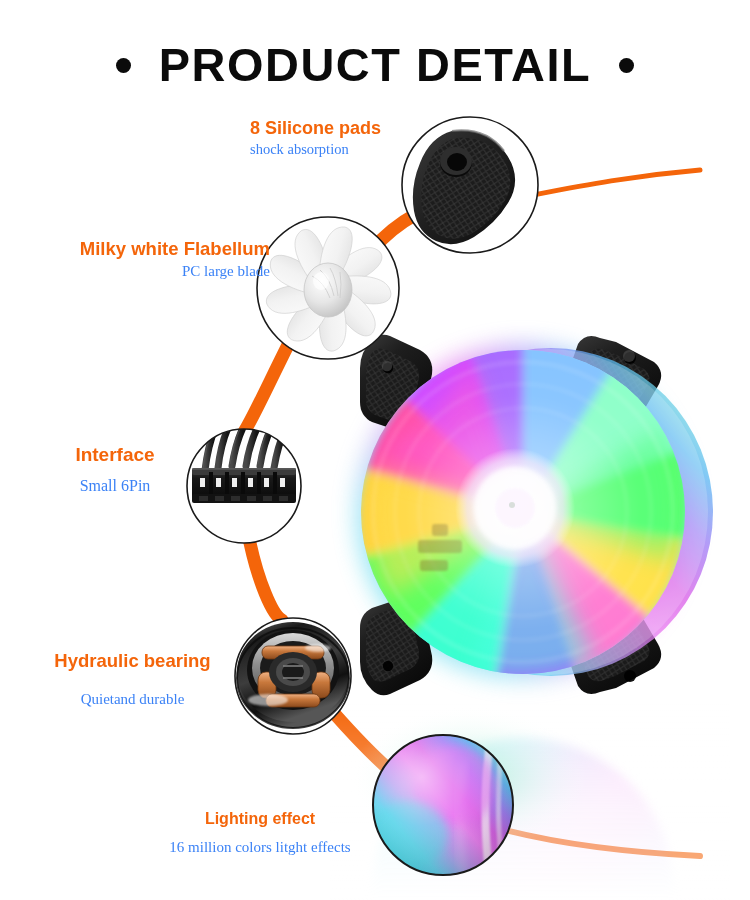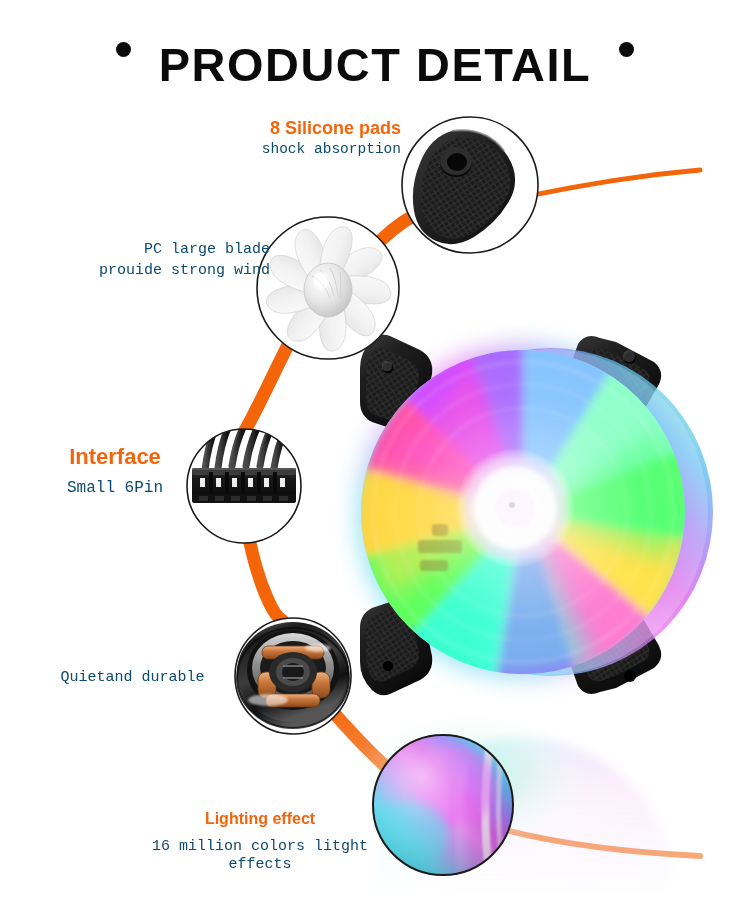--- a/index.html
+++ b/index.html
@@ -10,55 +10,55 @@
     overflow:hidden;
     position:relative;
   }
   #stage{position:absolute;inset:0;width:750px;height:900px;}
   #art{position:absolute;left:0;top:0;width:750px;height:900px;}
 
   
   .title-wrap{
     position:absolute;left:0;top:42px;width:750px;
     text-align:center;
-    display:flex;justify-content:center;gap:32px;
+    display:flex;align-items:center;justify-content:center;gap:32px;
     pointer-events:none;
   }
   .title-dot{
     width:15px;height:15px;border-radius:50%;background:#0b0b0b;
     display:inline-block;flex:0 0 auto;
   }
   .title-text{
     font-size:46px;font-weight:700;letter-spacing:1.5px;
     color:#0b0b0b;line-height:1;
     font-family:"Liberation Sans","DejaVu Sans",sans-serif;
     transform:scaleX(1.02);
   }
 
   
   .callout{position:absolute;pointer-events:none;}
   .c-head{
     color:#F4650A;font-weight:700;line-height:1.15;
     font-family:"Liberation Sans","DejaVu Sans",sans-serif;
   }
   .c-sub{
-    color:#0c4a6e;line-height:1.2;
-    font-family:Liberation Mono, monospace;
+    color:#3b82f6;line-height:1.2;
+    font-family:Liberation Serif, serif;
   }
 
-  #co-pads{left:236px;top:118px;width:165px;text-align:right;}
+  #co-pads{left:250px;top:118px;width:165px;text-align:left;}
   #co-pads .c-head{font-size:18px;}
   #co-pads .c-sub{font-size:14.5px;margin-top:2px;}
 
   #co-flab{left:40px;top:238px;width:230px;text-align:right;}
   #co-flab .c-head{font-size:18.5px;}
   #co-flab .c-sub{font-size:15px;margin-top:3px;text-align:right;}
 
   #co-iface{left:55px;top:444px;width:120px;text-align:center;}
-  #co-iface .c-head{font-size:22px;}
+  #co-iface .c-head{font-size:19px;}
   #co-iface .c-sub{font-size:16px;margin-top:10px;}
 
   #co-bear{left:40px;top:650px;width:185px;text-align:center;}
   #co-bear .c-head{font-size:18.5px;}
   #co-bear .c-sub{font-size:15px;margin-top:19px;}
 
   #co-light{left:140px;top:810px;width:240px;text-align:center;}
   #co-light .c-head{font-size:16px;}
   #co-light .c-sub{font-size:15px;margin-top:10px;}
 </style>
@@ -504,30 +504,31 @@
     <span class="title-text">PRODUCT DETAIL</span>
     <span class="title-dot"></span>
   </div>
 
   <div class="callout" id="co-pads">
     <div class="c-head">8 Silicone pads</div>
     <div class="c-sub">shock absorption</div>
   </div>
 
   <div class="callout" id="co-flab">
+    <div class="c-head">Milky white Flabellum</div>
     <div class="c-sub">PC large blade</div>
-    <div class="c-sub">prouide strong wind</div>
   </div>
 
   <div class="callout" id="co-iface">
     <div class="c-head">Interface</div>
     <div class="c-sub">Small 6Pin</div>
   </div>
 
   <div class="callout" id="co-bear">
+    <div class="c-head">Hydraulic bearing</div>
     <div class="c-sub">Quietand durable</div>
   </div>
 
   <div class="callout" id="co-light">
     <div class="c-head">Lighting effect</div>
     <div class="c-sub">16 million colors litght effects</div>
   </div>
 
 </div>
 

